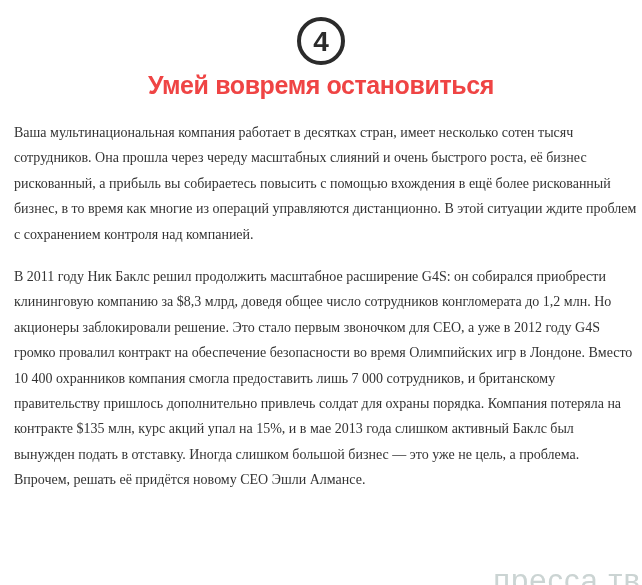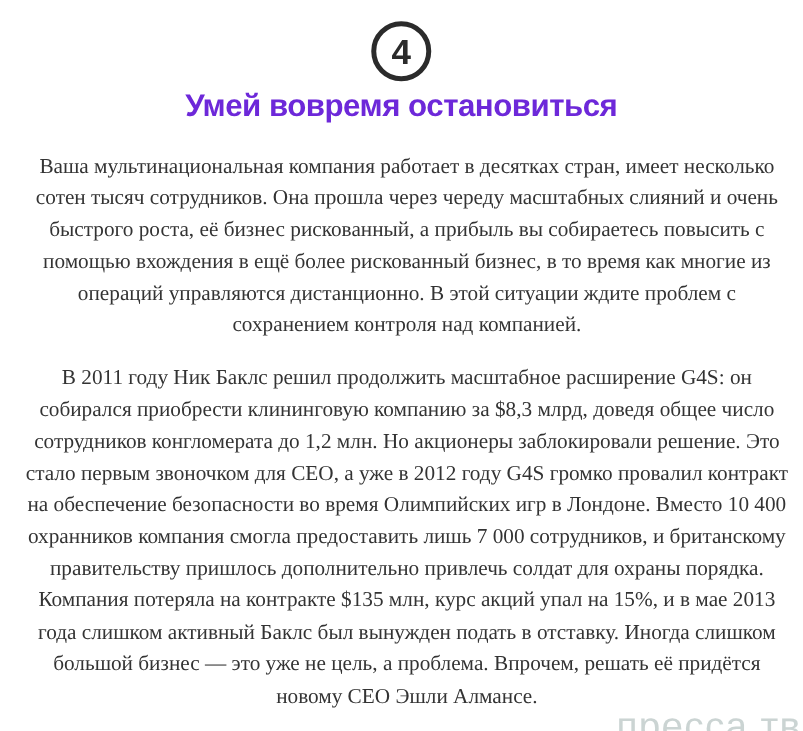--- a/index.html
+++ b/index.html
@@ -37,33 +37,33 @@
     color: #2b2b2b;
     padding-top: 1px;
   }
   .title {
     margin: 6px 0 20px 0;
     text-align: center;
     font-family: "Liberation Sans", sans-serif;
     font-weight: 700;
     font-size: 25px;
     letter-spacing: -0.4px;
-    color: #6d28d9;
+    color: #ef4444;
   }
   .content {
     position: relative;
     z-index: 1;
     padding: 0 5px 0 14px;
   }
   .para {
     margin: 16px 0 17px 0;
-    font-size: 17px;
+    font-size: 14px;
     line-height: 25.4px;
     color: #333333;
-    text-align: center;
+    text-align: left;
   }
   .watermark {
     position: absolute;
     z-index: 0;
     right: 1px;
     bottom: 3px;
     font-family: "Liberation Sans", sans-serif;
     font-weight: 400;
     font-size: 31px;
     letter-spacing: 1px;

